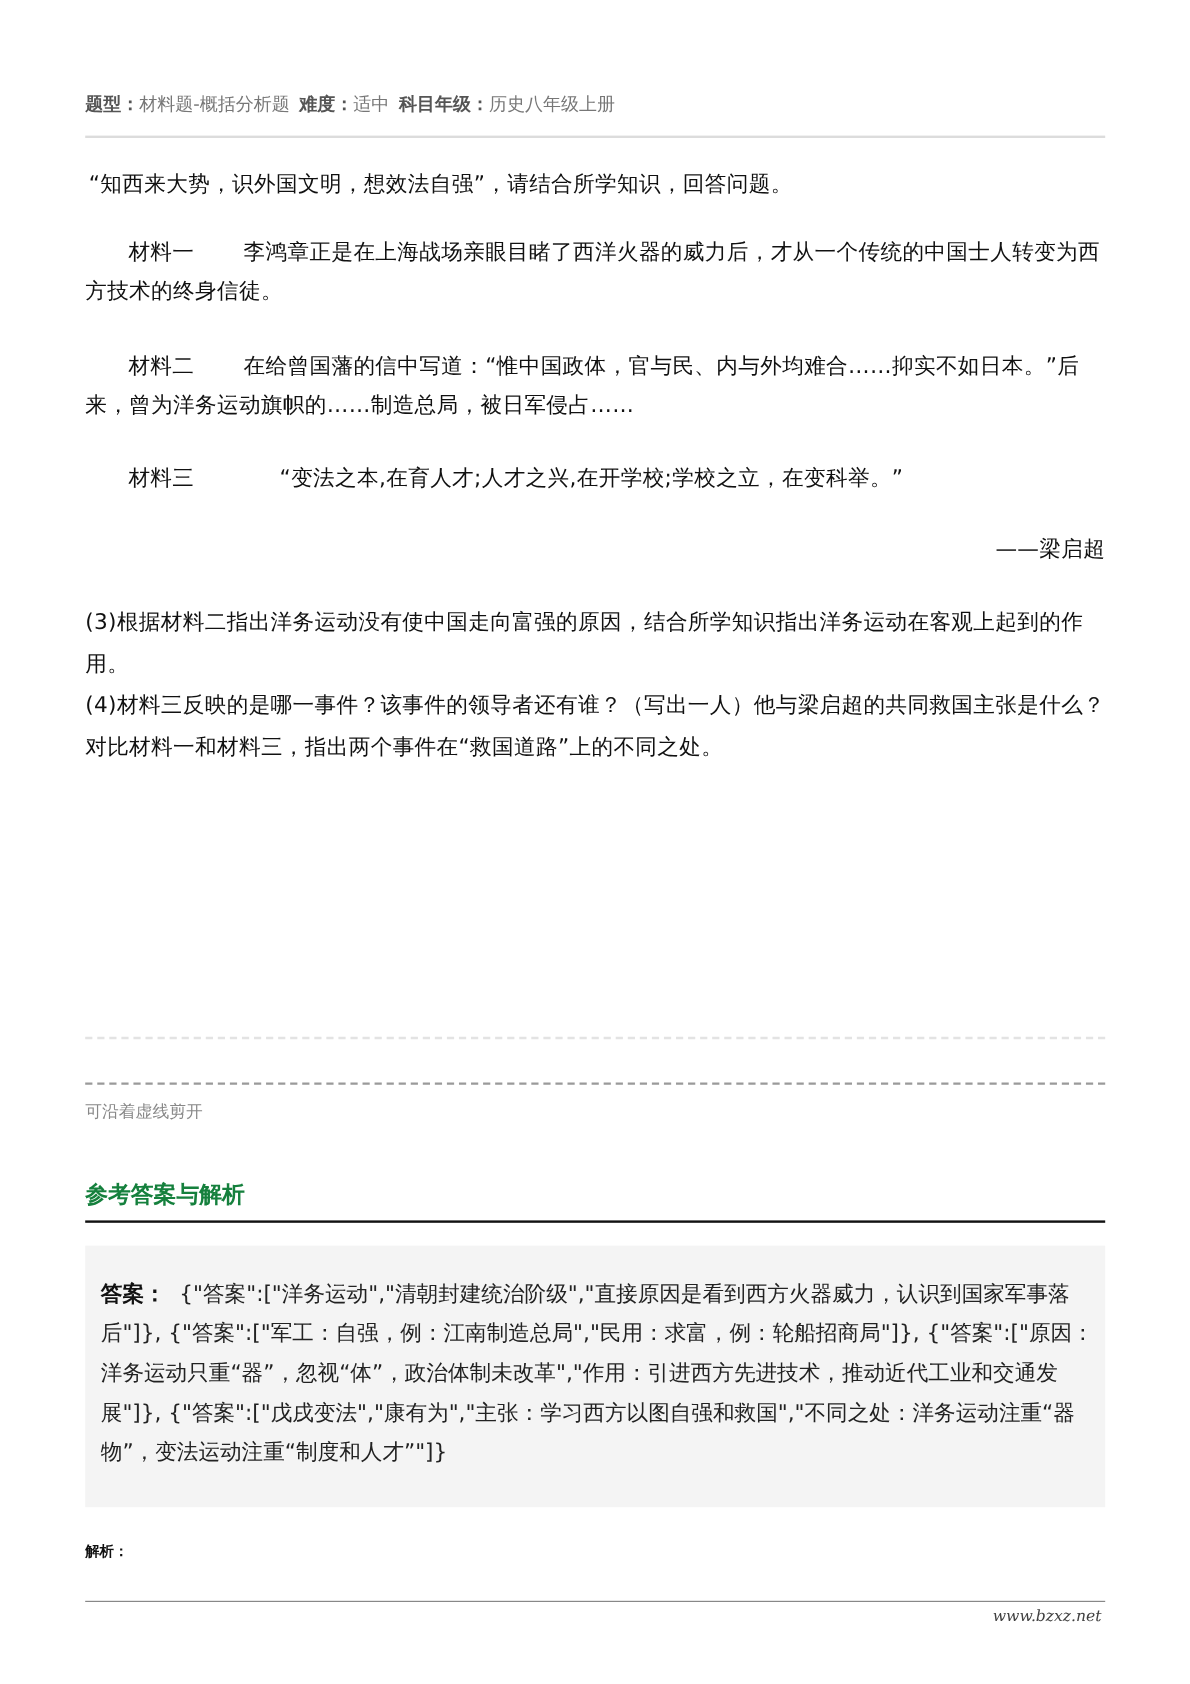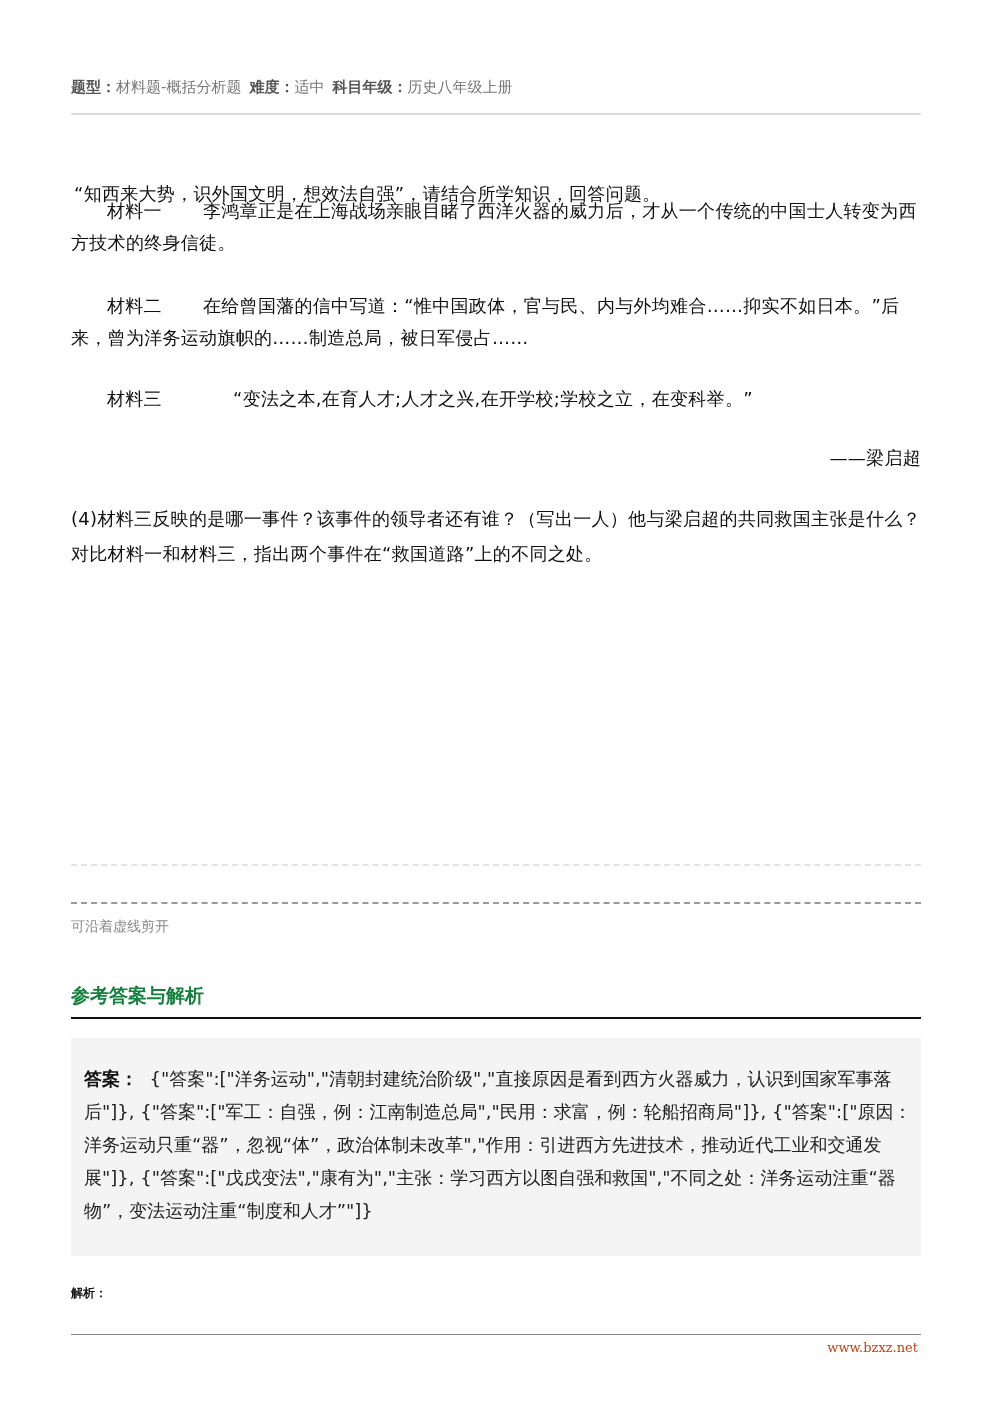--- a/index.html
+++ b/index.html
@@ -3,41 +3,41 @@
 <meta charset="utf-8">
 <style>
   html, body { margin: 0; padding: 0; background: #ffffff; }
   body { width: 992px; height: 1403px; position: relative; font-family: "DejaVu Sans", sans-serif; color: #222; overflow: hidden; }
   .page { position: absolute; left: 71px; top: 0; width: 850px; }
   .meta { position: absolute; top: 78px; left: 0; font-size: 15px; color: #777; white-space: nowrap; }
   .meta b { color: #555; font-weight: bold; }
   .meta .gap { display: inline-block; width: 8px; }
   .rule-top { position: absolute; top: 113px; left: 0; width: 850px; height: 2px; background: #dcdcdc; }
   .text { font-size: 18px; color: #111; line-height: 32px; letter-spacing: 0.3px; }
-  .intro { position: absolute; top: 138px; left: 3px; width: 847px; margin-top: 40px; }
+  .intro { position: absolute; top: 138px; left: 3px; width: 847px; }
   .mat { position: absolute; left: 0; width: 850px; text-indent: 36px; }
   .mat .label { display: inline-block; width: 96px; text-indent: 0; }
   .mat1 { top: 195px; }
   .mat2 { top: 290px; }
   .mat3 { top: 383px; }
   .mat3 .label { width: 126px; }
   .attrib { position: absolute; top: 442px; right: 0; }
   .questions { position: absolute; top: 502px; left: 0; width: 850px; line-height: 34.5px; }
   .questions p { margin: 0; }
   .dash1 { position: absolute; top: 864px; left: 0; width: 850px; height: 0; border-top: 2px dashed #e3e3e3; }
   .dash2 { position: absolute; top: 902px; left: 0; width: 850px; height: 0; border-top: 2px dashed #9a9a9a; }
   .cut { position: absolute; top: 918px; left: 0; width: 850px; font-size: 14px; color: #888; }
   .ans-title { position: absolute; top: 983px; left: 0; font-size: 19px; font-weight: bold; color: #15803d; }
   .rule-ans { position: absolute; top: 1017px; left: 0; width: 850px; height: 2px; background: #111; }
   .ans-box { position: absolute; top: 1038px; left: 0; width: 850px; height: 218px; background: #f4f4f4; }
   .ans-text { position: absolute; top: 1048px; left: 13px; width: 830px; font-size: 18px; line-height: 33px; color: #222; margin-top: 14px; }
   .ans-text b { color: #111; }
   .analysis { position: absolute; top: 1285px; left: 0; font-size: 12px; font-weight: bold; color: #111; }
   .rule-bottom { position: absolute; top: 1334px; left: 0; width: 850px; height: 1px; background: #888; }
-  .footer { position: absolute; top: 1340px; right: 3px; font-family: "DejaVu Serif", serif; font-size: 13px; color: #c2410c; }
+  .footer { position: absolute; top: 1340px; right: 3px; font-family: "DejaVu Serif", serif; font-style: italic; font-size: 13px; color: #404040; }
 </style>
 </head>
 <body>
 
 <div class="page">
 
   <div class="meta">
     <b>题型：</b><span>材料题-概括分析题</span><span class="gap"></span><b>难度：</b><span>适中</span><span class="gap"></span><b>科目年级：</b><span>历史八年级上册</span>
   </div>
   <div class="rule-top"></div>
@@ -52,20 +52,21 @@
     <span class="label">材料二</span><span>在给曾国藩的信中写道：“惟中国政体，官与民、内与外均难合……抑实不如日本。”后来，曾为洋务运动旗帜的……制造总局，被日军侵占……</span>
   </div>
 
   <div class="text mat mat3">
     <span class="label">材料三</span><span>“变法之本,在育人才;人才之兴,在开学校;学校之立，在变科举。”</span>
   </div>
 
   <div class="text attrib">——梁启超</div>
 
   <div class="text questions">
+    <p>(3)根据材料二指出洋务运动没有使中国走向富强的原因，结合所学知识指出洋务运动在客观上起到的作用。</p>
     <p>(4)材料三反映的是哪一事件？该事件的领导者还有谁？（写出一人）他与梁启超的共同救国主张是什么？对比材料一和材料三，指出两个事件在“救国道路”上的不同之处。</p>
   </div>
 
   <div class="dash1"></div>
   <div class="dash2"></div>
   <div class="cut">可沿着虚线剪开</div>
 
   <div class="ans-title">参考答案与解析</div>
   <div class="rule-ans"></div>
 

